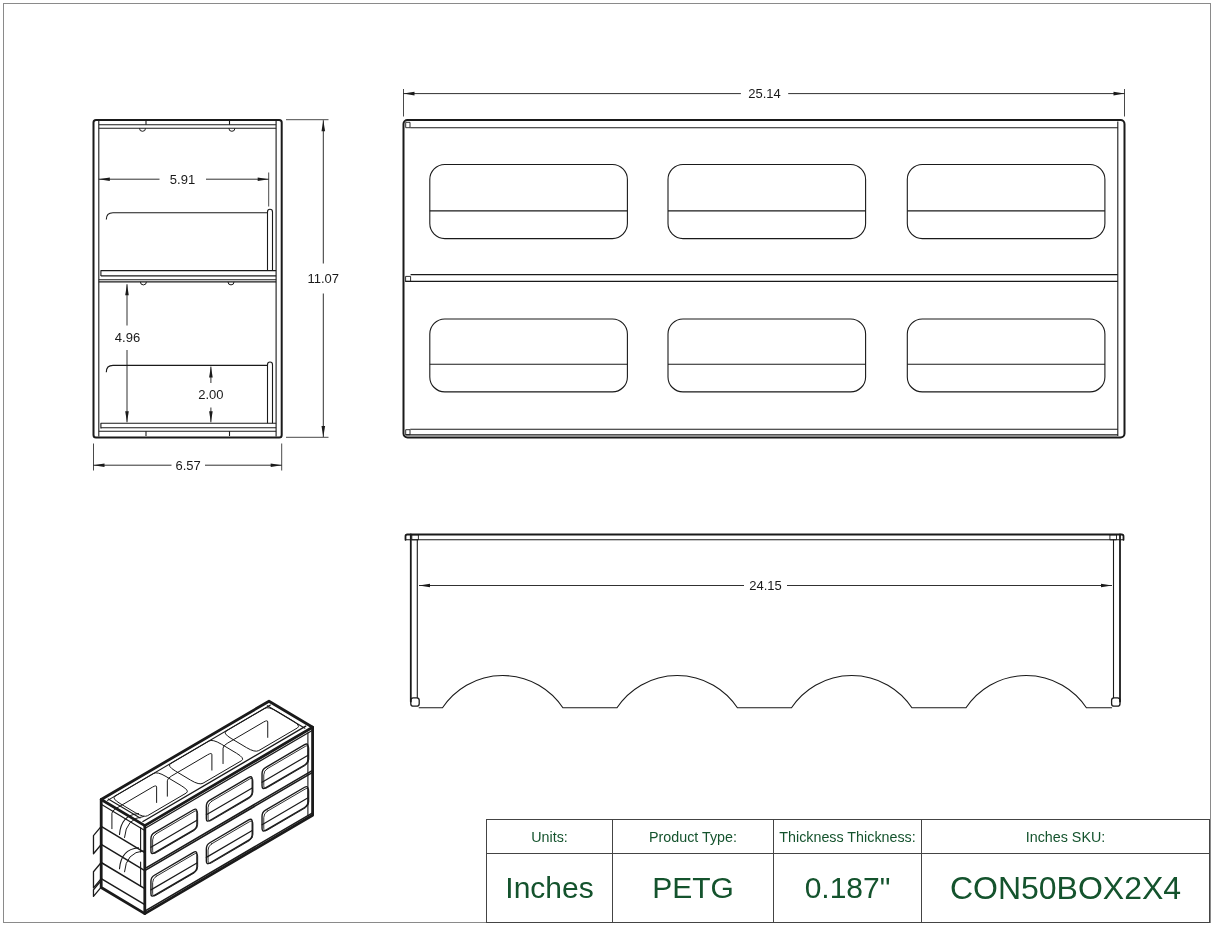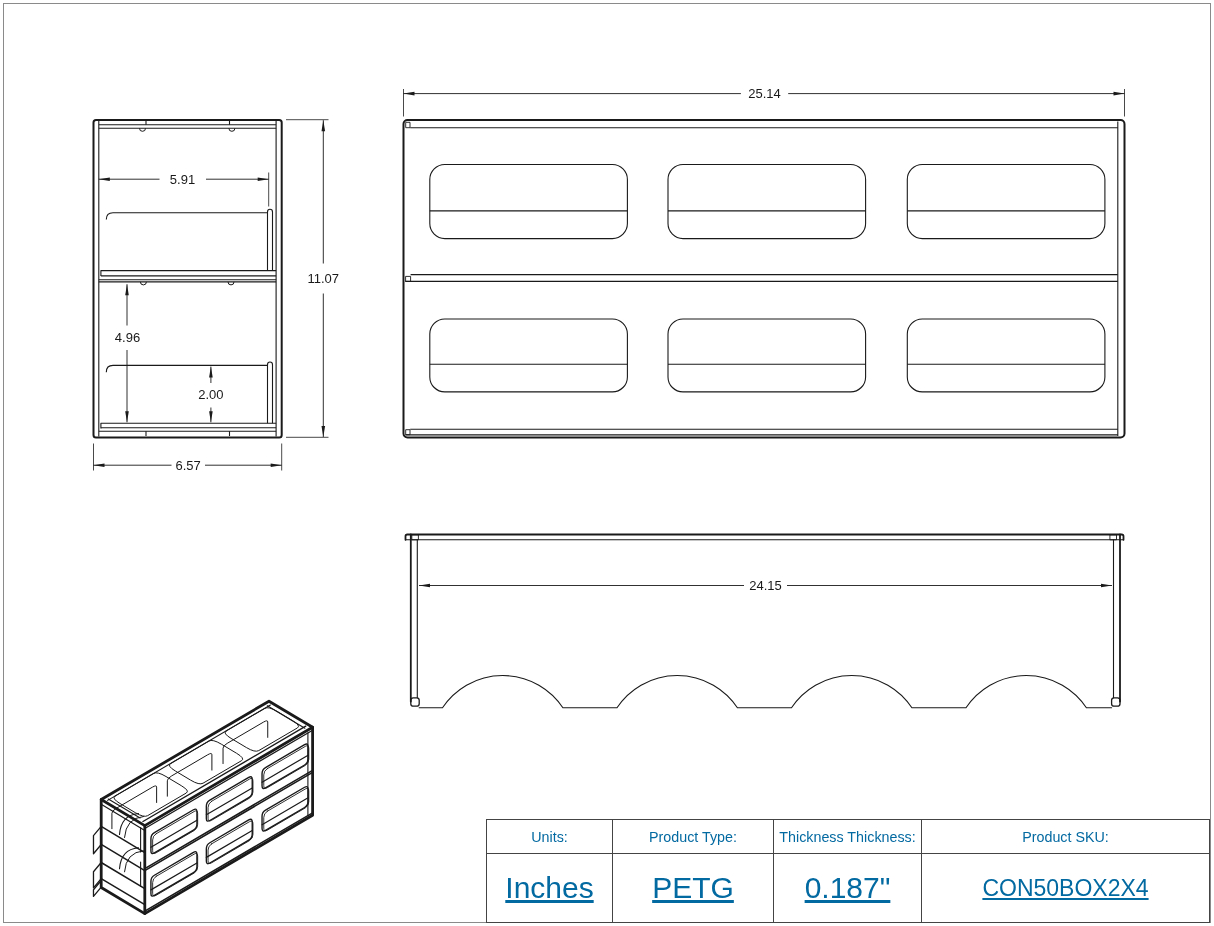--- a/index.html
+++ b/index.html
@@ -3,24 +3,24 @@
 <meta charset="utf-8">
 <style>
 html,body{margin:0;padding:0;background:#fff;}
 #page{position:relative;width:1214px;height:926px;background:#fff;overflow:hidden;
   font-family:"Liberation Sans", sans-serif;}
 #border{position:absolute;left:3px;top:3px;width:1206px;height:918px;border:1px solid #8a8a8a;}
 #art{position:absolute;left:0;top:0;}
 table.spec{position:absolute;left:486px;top:819px;width:724px;height:104px;
   border-collapse:collapse;table-layout:fixed;background:#fff;}
 table.spec td{border:1px solid #444;text-align:center;vertical-align:middle;
-  padding:0;color:#0369a1;overflow:hidden;}
+  padding:0;color:#14532d;overflow:hidden;}
 tr.hdr td{font-size:14.3px;height:33px;}
-tr.val td{font-size:30px;text-decoration:underline;}
-tr.val td.sku{font-size:23px;}
+tr.val td{font-size:30px;}
+tr.val td.sku{font-size:32px;}
 </style>
 </head>
 <body>
 <div id="page">
 
 <div id="border"></div>
 <svg id="art" width="1214" height="926" viewBox="0 0 1214 926">
 
 <g stroke="#1a1a1a" fill="none" stroke-linejoin="round">
 
@@ -230,21 +230,21 @@
         <col style="width:126px">
         <col style="width:161px">
         <col style="width:148px">
         <col>
       </colgroup>
 <tbody>
         <tr class="hdr">
 <td>Units:</td>
 <td>Product Type:</td>
 <td>Thickness Thickness:</td>
-<td>Product SKU:</td>
+<td>Inches SKU:</td>
 </tr>
 <tr class="val">
 <td>Inches</td>
 <td>PETG</td>
 <td>0.187"</td>
 <td class="sku">CON50BOX2X4</td>
 </tr>
 </tbody>
     </table>
 </div>

